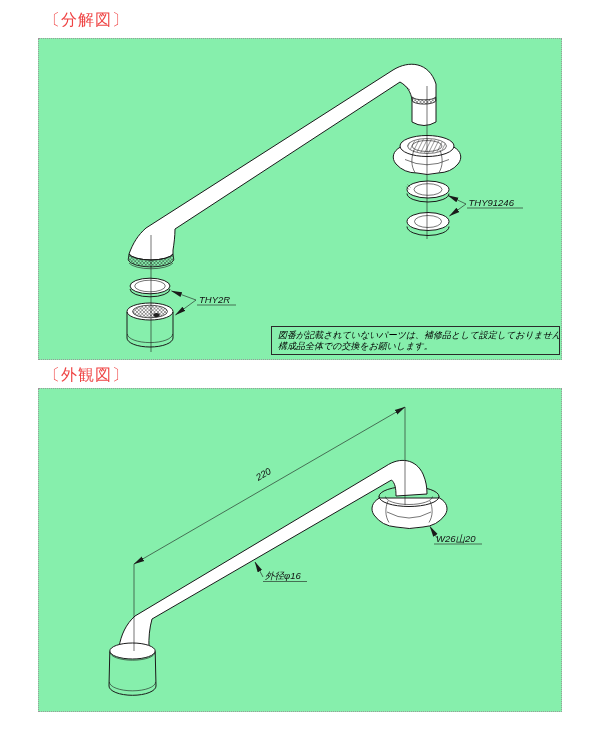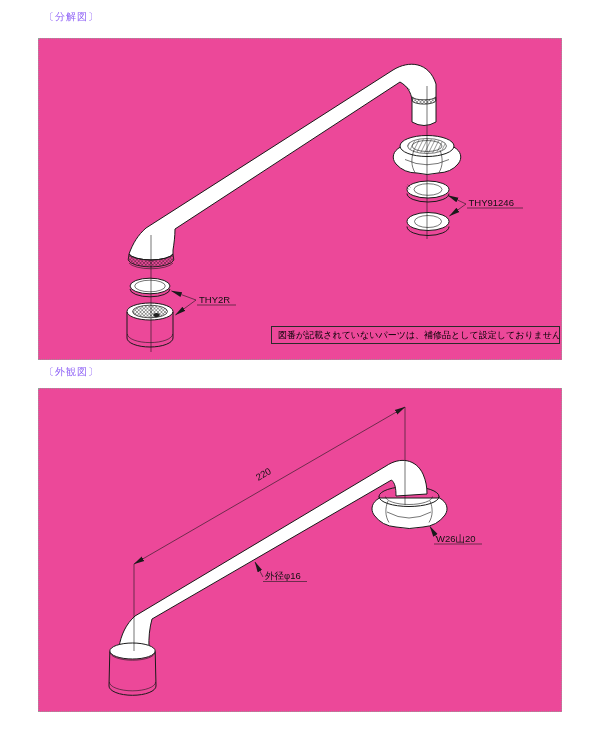--- a/index.html
+++ b/index.html
@@ -2,26 +2,26 @@
 <html><head>
 <meta charset="utf-8">
 <style>
   html,body{margin:0;padding:0;}
   body{
     width:600px;height:732px;position:relative;background:#ffffff;
     font-family:"Liberation Sans","DejaVu Sans",sans-serif;
     color:#000;overflow:hidden;
   }
   .fig-title{
-    position:absolute;left:44px;font-size:10px;letter-spacing:1px;
-    color:#8b5cf6;white-space:nowrap;
+    position:absolute;left:44px;font-size:16px;letter-spacing:1px;
+    color:#ef4444;white-space:nowrap;
   }
   .panel{
     position:absolute;left:38px;width:524px;box-sizing:border-box;
-    border:1px dotted #9a9a9a;background:#ec4899;
+    border:1px dotted #9a9a9a;background:#86efac;font-style:italic;
   }
   .panel svg{position:absolute;left:0;top:0;}
   .note{
     position:absolute;left:232px;right:1px;top:287px;
     border:1px solid #2a2a2a;padding:3px 4px 2px 6px;
     font-size:9px;line-height:11px;color:#000;letter-spacing:0;
     white-space:nowrap;overflow:hidden;
   }
   svg text{
     font-family:"Liberation Sans","DejaVu Sans",sans-serif;
@@ -133,20 +133,21 @@
     <g>
       <line class="thin" x1="157" y1="261" x2="132.5" y2="252" marker-end="url(#ah1)"></line>
       <line class="thin" x1="157" y1="261" x2="136.5" y2="276" marker-end="url(#ah1)"></line>
       <text x="160" y="263.5">THY2R</text>
       <line class="thin" x1="158" y1="266" x2="197" y2="266"></line>
     </g>
   </svg>
 
   <div class="note">
     <div>図番が記載されていないパーツは、補修品として設定しておりません。</div>
+    <div>構成品全体での交換をお願いします。</div>
   </div>
 </div>
 
 <div class="fig-title" style="top:365px">〔外観図〕</div>
 
 <div class="panel" style="top:388px;height:324px">
 
   <svg width="522" height="322" viewBox="0 0 522 322">
     <defs>
       <marker id="ah2" viewBox="0 0 10 6" refX="9.5" refY="3" markerWidth="11" markerHeight="7" orient="auto-start-reverse" markerUnits="userSpaceOnUse">

